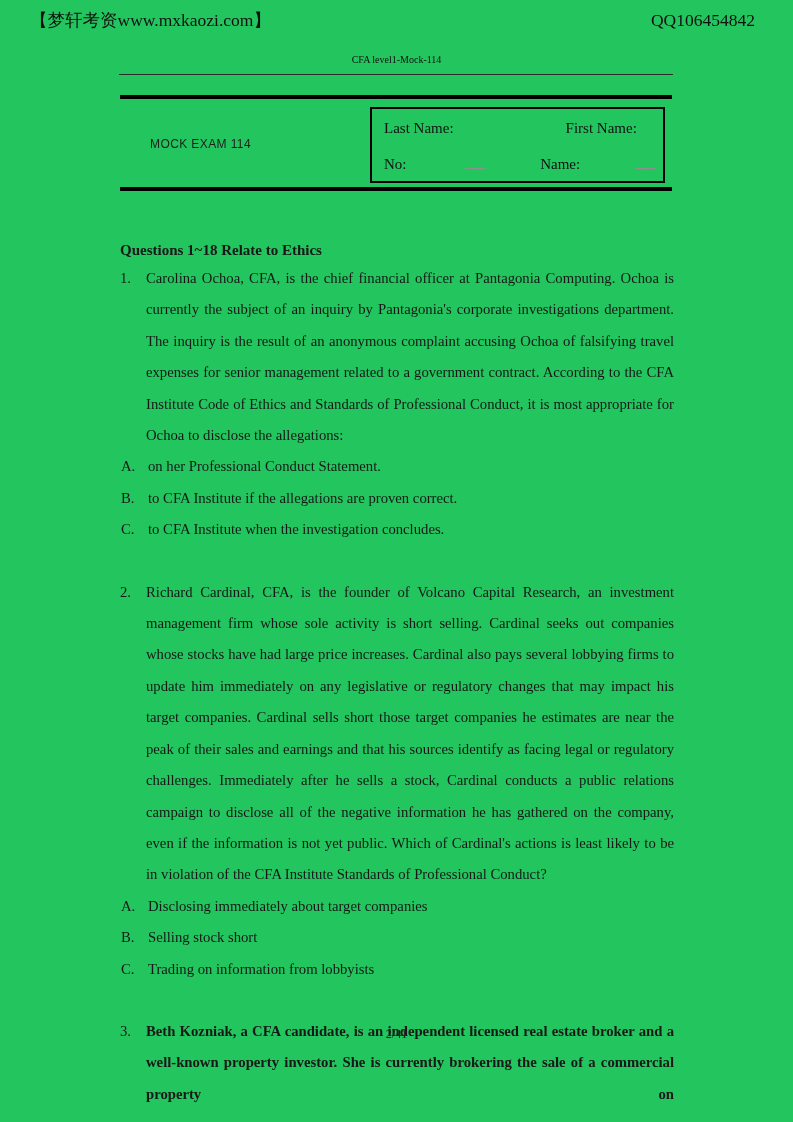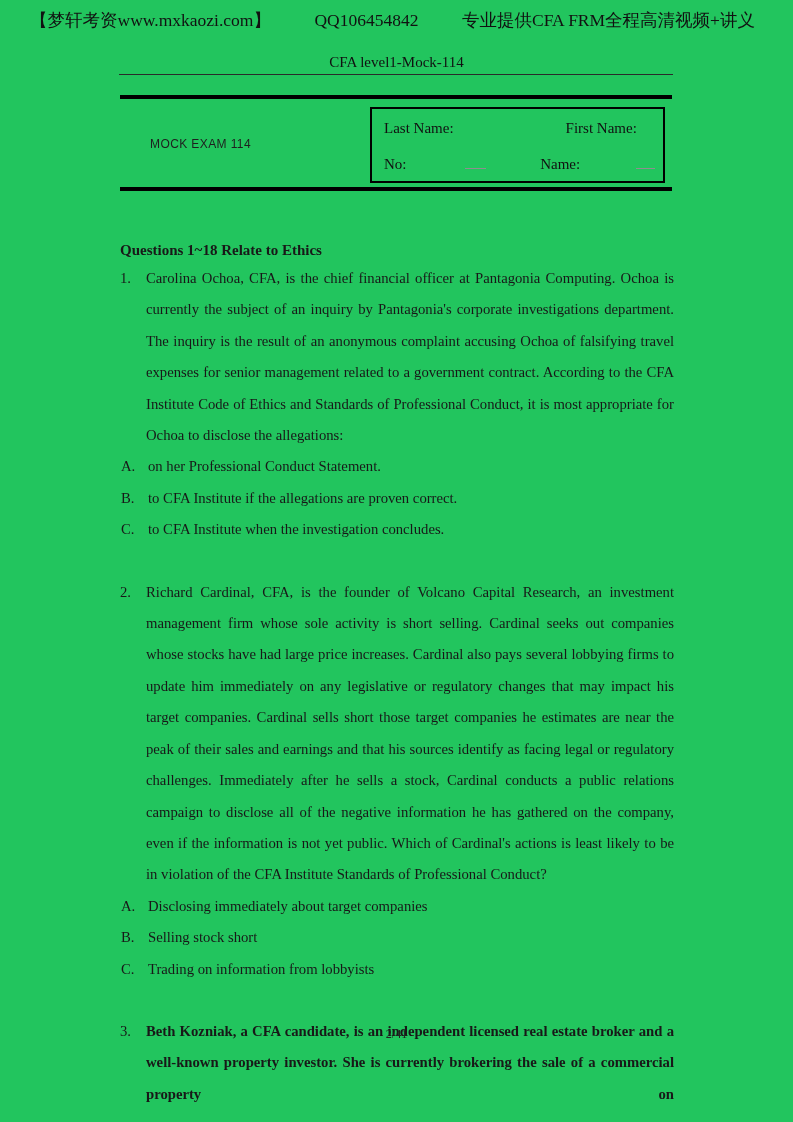--- a/index.html
+++ b/index.html
@@ -25,21 +25,21 @@
     font-size: 17.5px;
     white-space: nowrap;
     color: #111;
   }
 
   
   .doc-title {
     position: absolute;
     top: 54px; left: 0; width: 100%;
     text-align: center;
-    font-size: 15px;
+    font-size: 10px;
     color: #111;
   }
   .title-underline {
     position: absolute;
     top: 74px; left: 119px; width: 554px;
     border-top: 1.6px solid #2a2a2a;
   }
 
   
   .rule-thick {
@@ -126,21 +126,20 @@
   }
 </style>
 </head>
 <body>
 
 <div class="page">
 
   <div class="top-header">
     <span>【梦轩考资www.mxkaozi.com】</span>
     <span>QQ106454842</span>
-    <span>专业提供CFA FRM全程高清视频+讲义</span>
   </div>
 
   <div class="doc-title">CFA level1-Mock-114</div>
   <div class="title-underline"></div>
 
   <div class="rule-thick rule-top"></div>
 
   <div class="mock-title">MOCK EXAM 114</div>
 
   <div class="name-box">

